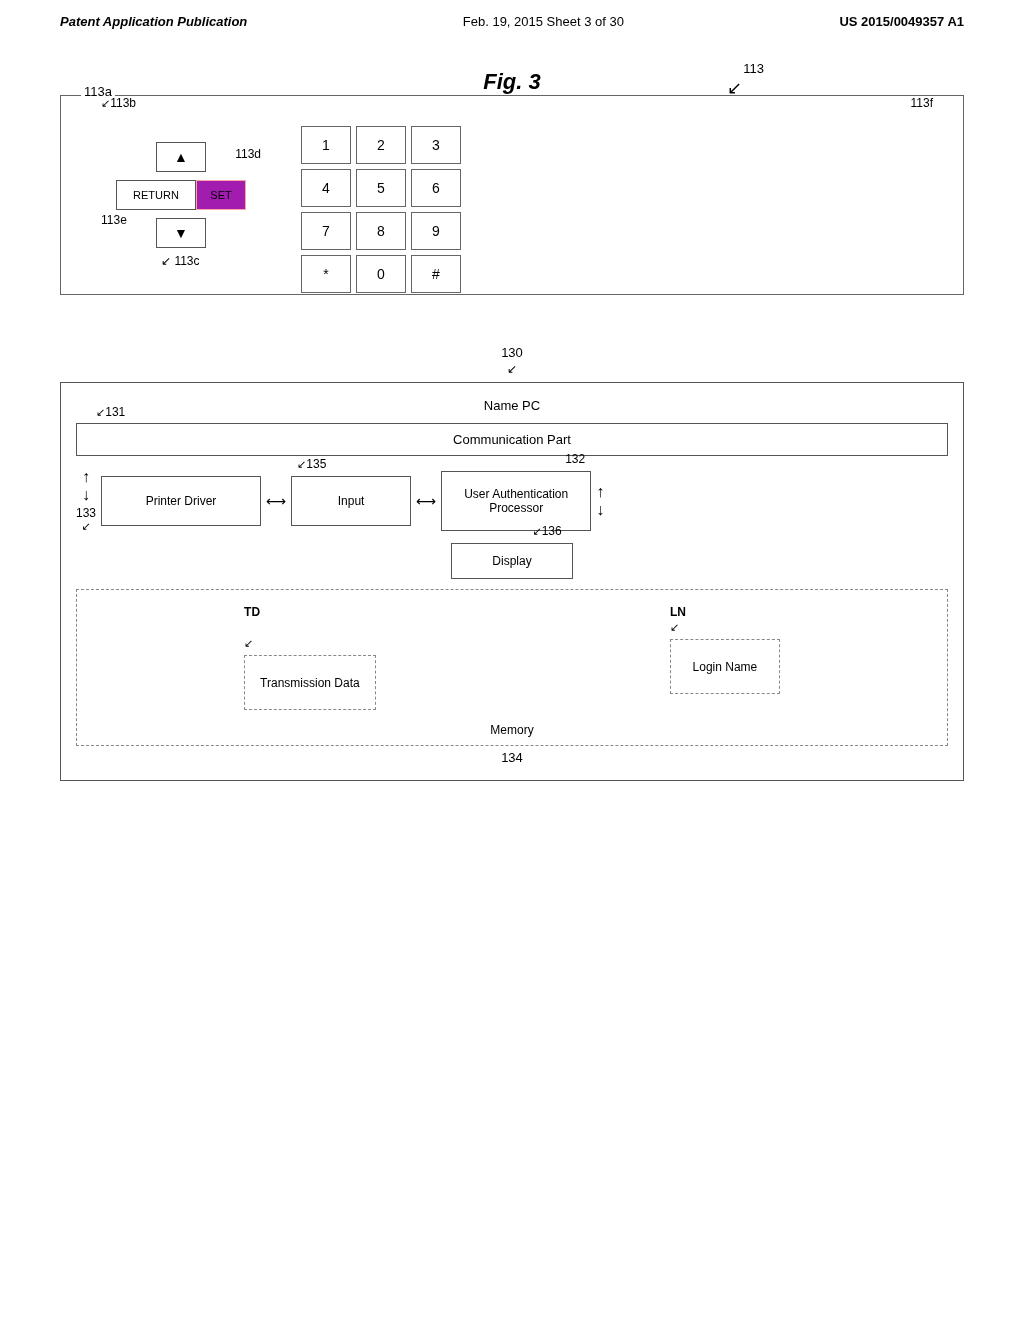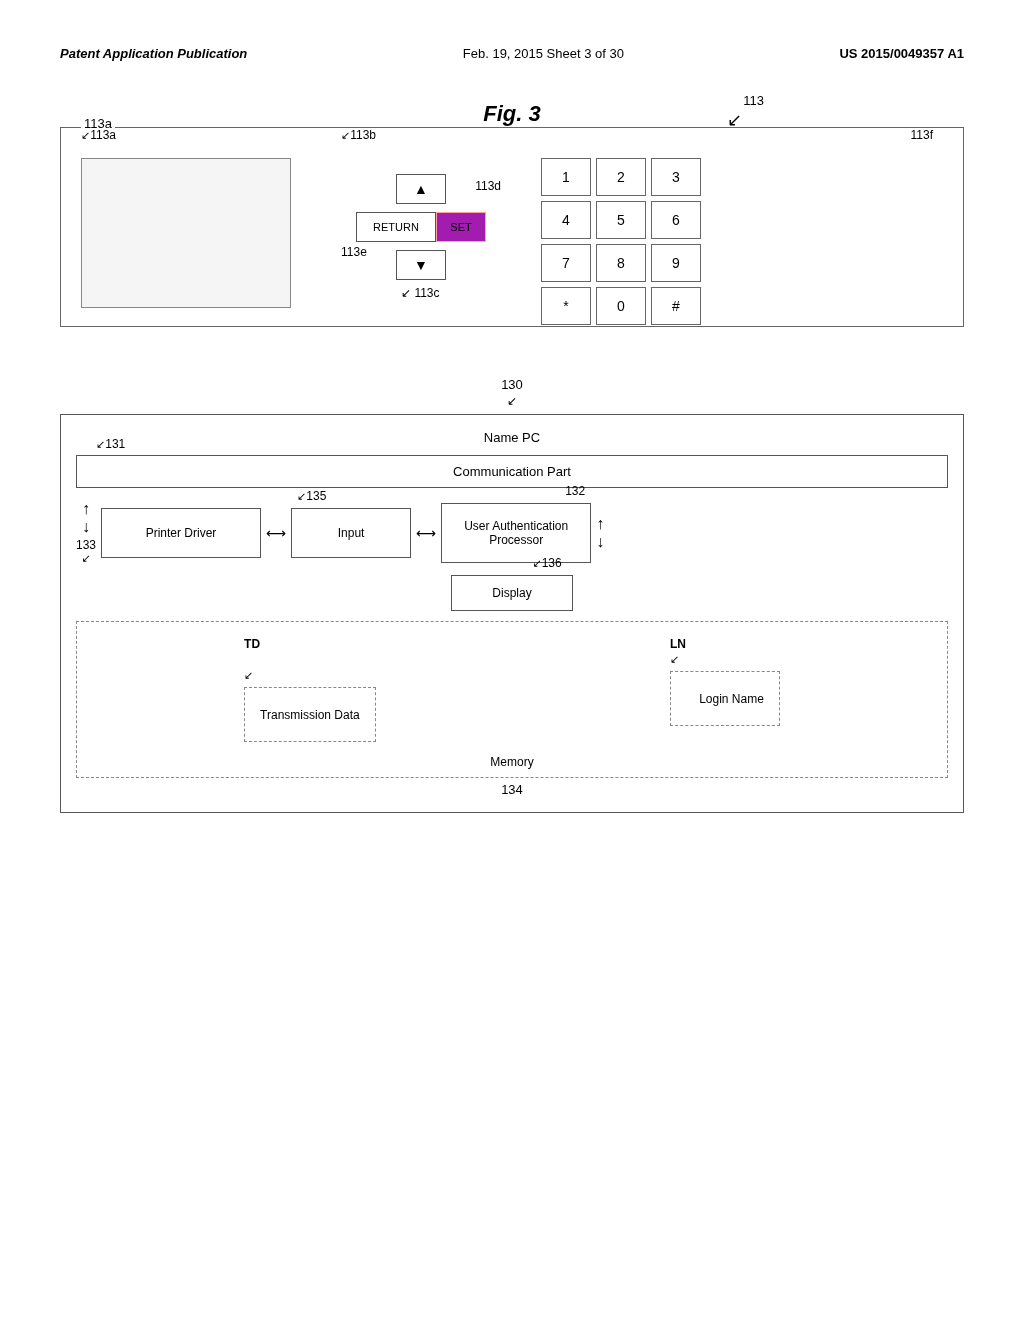--- a/index.html
+++ b/index.html
@@ -9,21 +9,21 @@
       width: 1024px;
       min-height: 1320px;
       position: relative;
       color: #000;
     }
 
     .page {
       width: 1024px;
       min-height: 1320px;
       background: #fff;
-      padding: 46px 60px;
+      padding: 14px 60px;
       position: relative;
       border-radius: 31px;
     }
 
     
     .header {
       display: flex;
       justify-content: space-between;
       align-items: flex-start;
       margin-bottom: 40px;
@@ -230,26 +230,20 @@
       <span class="fig-title">Fig. 3</span>
       <span style="position:absolute; right:200px; top:-8px; font-size:13px;">113</span>
       <span style="position:absolute; right:222px; top:8px; font-size:18px;">↙</span>
     </div>
 
     <div class="fig3-outer-box">
       <span class="fig3-label-113">
         <span>113a</span>
       </span>
 
-      <div class="panel-113a">
-        <div class="panel-113a-label">
-          <span style="font-size:11px;">↙</span><span>113a</span>
-        </div>
-        <div class="panel-113a-box"></div>
-      </div>
 
       <div class="panel-113b">
         <div class="panel-113b-label">
           <span style="font-size:11px;">↙</span><span>113b</span>
         </div>
         <div style="position:relative;">
           <div class="btn-up">
             <span>▲</span>
           </div>
           <span style="position:absolute; right:-55px; top:5px; font-size:12px;">113d</span>
@@ -366,21 +360,21 @@
           <div style="font-size:12px; font-weight:bold; margin-bottom:18px;">TD</div>
           <div style="font-size:11px; margin-bottom:5px;">↙</div>
           <div style="border:1px dashed #888; padding:8px 15px; font-size:12px; text-align:center; min-width:110px; min-height:55px; display:flex; align-items:center; justify-content:center;">
             <span>Transmission Data</span>
           </div>
         </div>
 
         <div style="display:flex; flex-direction:column; align-items:flex-start;">
           <div style="font-size:12px; font-weight:bold; margin-bottom:2px;">LN</div>
           <div style="font-size:11px; margin-bottom:5px;">↙</div>
-          <div style="border:1px dashed #888; padding:8px 15px; font-size:12px; text-align:center; min-width:110px; min-height:55px; display:flex; align-items:center; justify-content:flex-end;">
+          <div style="border:1px dashed #888; padding:8px 15px; font-size:12px; text-align:center; min-width:110px; min-height:55px; display:flex; align-items:center; justify-content:center;">
             <span>Login Name</span>
           </div>
         </div>
 
         <div style="position:absolute; bottom:8px; left:50%; transform:translateX(-50%); font-size:12px; white-space:nowrap;">Memory</div>
       </div>
 
       <div style="text-align:center; font-size:13px; margin-top:4px;">134</div>
 
     </div>

